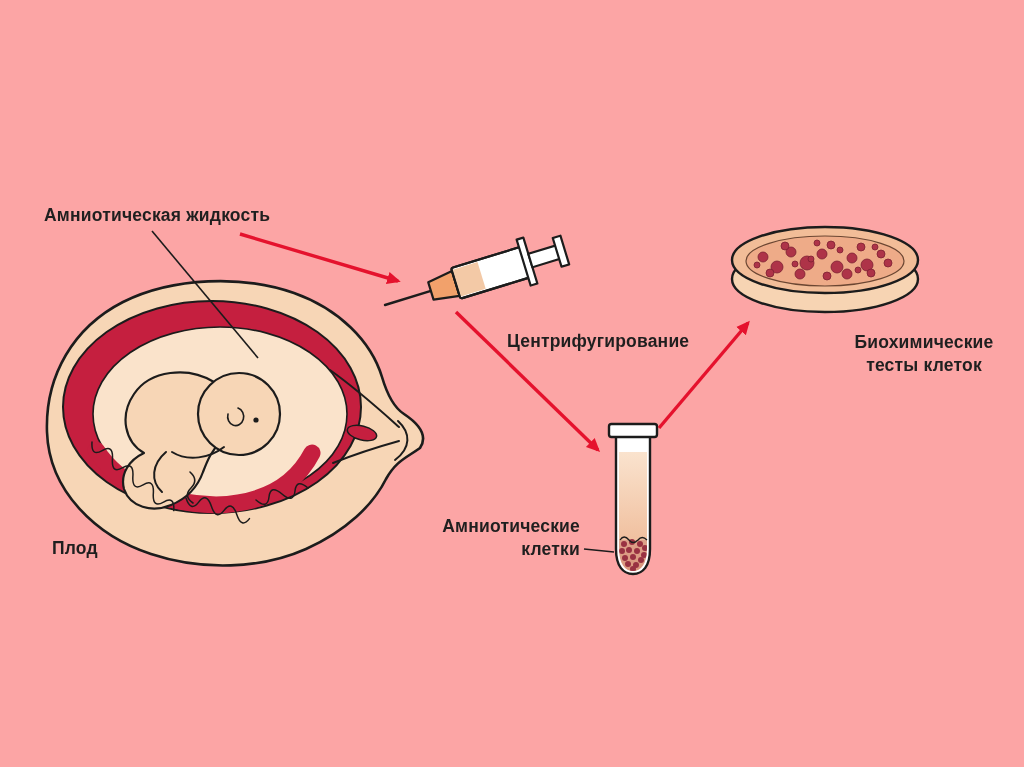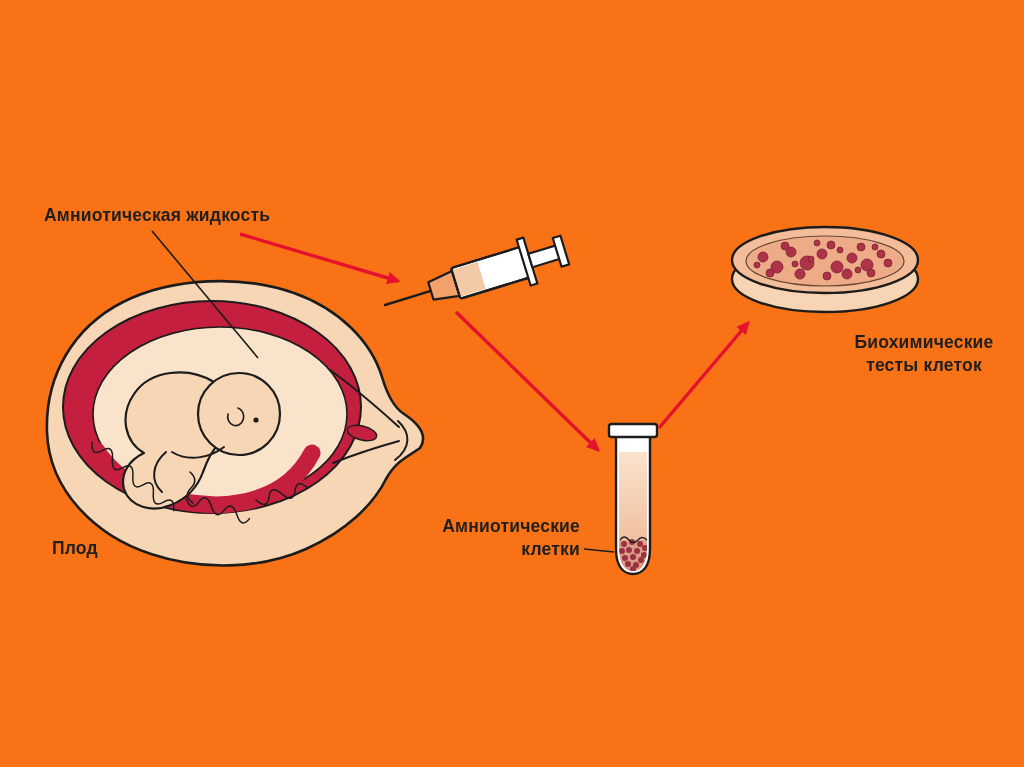--- a/index.html
+++ b/index.html
@@ -2,21 +2,21 @@
 <html style="--outline: #1c1c1c; --arrow-red: #e5122d; --skin-light: #f7d6b6; --skin-pale: #fae3cb; --skin-mid: #f3c9a6; --placenta-red: #c51f3f; --hub-orange: #f2a16b; --cell-dark: #993242; --colony-red: #ae3348; --dish-top: #f2bd98; --dish-side: #f7d4b3; --dish-agar: #eeab88;"><head>
 <meta charset="utf-8">
 <style>
   :root{
     --outline:#1c1c1c; --arrow-red:#e5122d;
     --skin-light:#f7d6b6; --skin-pale:#fae3cb; --skin-mid:#f3c9a6;
     --placenta-red:#c51f3f; --hub-orange:#f2a16b; --cell-dark:#993242;
     --colony-red:#ae3348; --dish-top:#f2bd98; --dish-side:#f7d4b3; --dish-agar:#eeab88;
   }
   html,body{margin:0;padding:0;background:#fff;}
-  .stage{position:relative;width:1024px;height:767px;background:#f97316;overflow:hidden;
+  .stage{position:relative;width:1024px;height:767px;background:#fca5a5;overflow:hidden;
          font-family:"Liberation Sans",sans-serif;}
   .art{position:absolute;left:0;top:0;}
   .label{position:absolute;font-weight:700;font-size:17.5px;line-height:1.3;
          color:#1f1f1f;letter-spacing:.2px;white-space:nowrap;}
 </style>
 </head>
 <body>
 
 <div class="stage">
 
@@ -141,20 +141,21 @@
       <line x1="240" y1="234" x2="398" y2="281" marker-end="url(#ah)"></line>
       <line x1="456" y1="312" x2="598" y2="450" marker-end="url(#ah)"></line>
       <line x1="659" y1="428" x2="748" y2="323" marker-end="url(#ah)"></line>
     </g>
   </svg>
 
   <div class="label" style="left:44px;top:204px;">Амниотическая жидкость</div>
 
   <div class="label" style="left:52px;top:537px;">Плод</div>
 
+  <div class="label" style="left:507px;top:330px;">Центрифугирование</div>
 
   <div class="label" style="left:842px;top:331px;width:164px;text-align:center;">
     <div>Биохимические</div>
     <div>тесты клеток</div>
   </div>
 
   <div class="label" style="left:418px;top:515px;width:162px;text-align:right;">
     <div>Амниотические</div>
     <div>клетки</div>
   </div>

